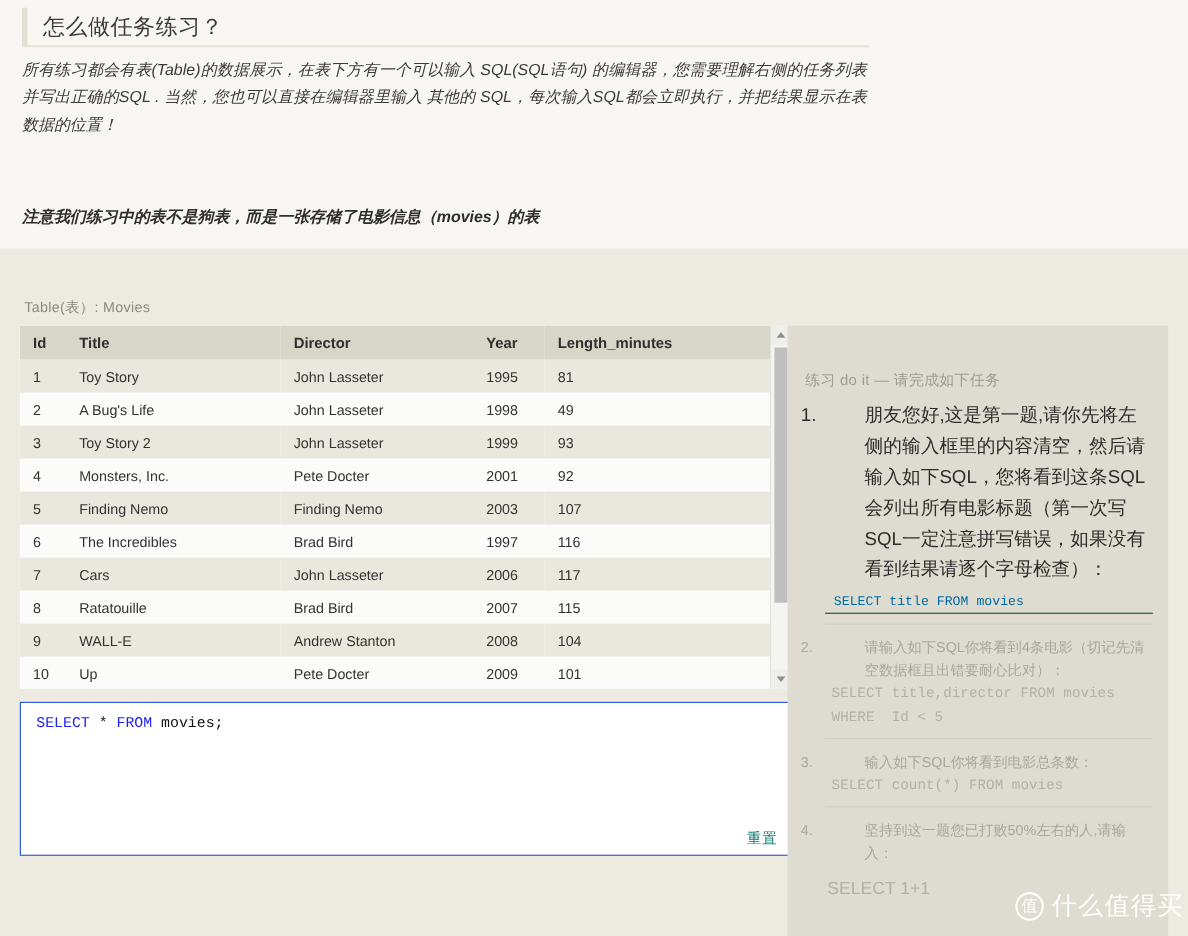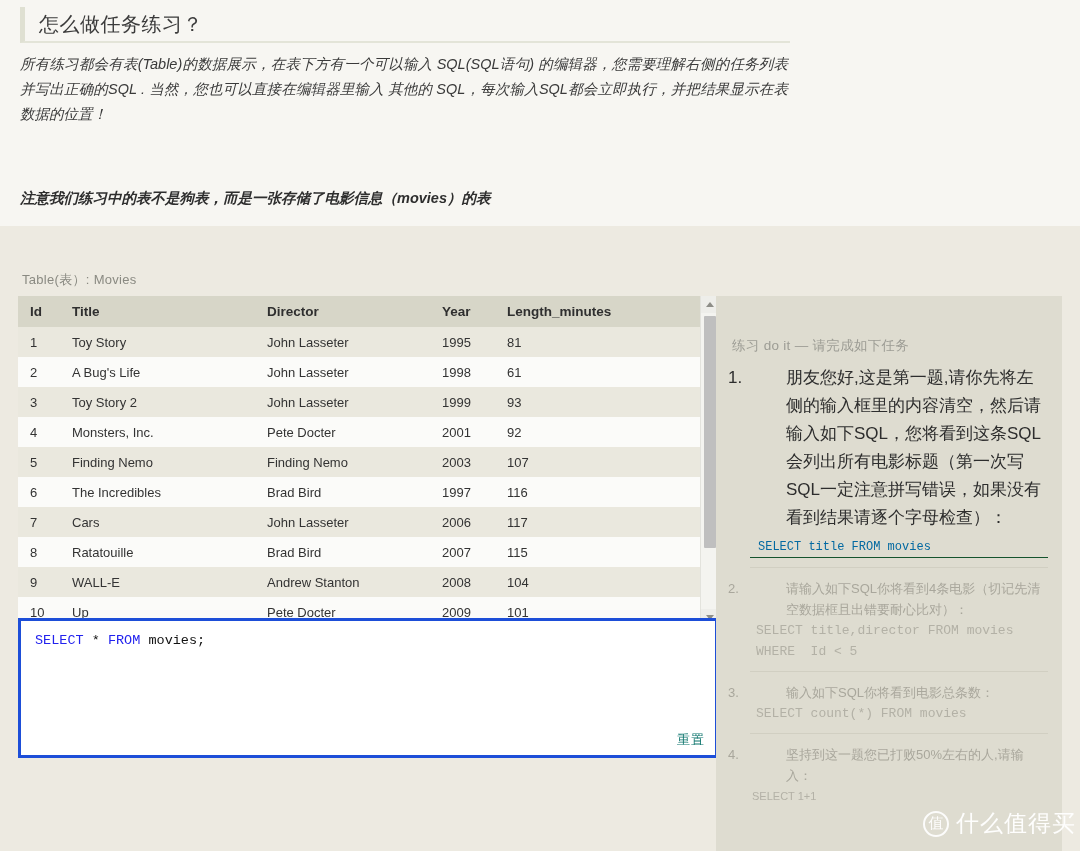--- a/index.html
+++ b/index.html
@@ -98,23 +98,23 @@
   }
   .tri.up { border-bottom:5px solid #8e8e88; }
   .tri.down { border-top:5px solid #8e8e88; }
   #tbl-scroll .sb-thumb {
     position:absolute; left:3px; top:20px; width:12px; height:232px;
     background:#bfbfbf; border-radius:1px;
   }
 
   
   #sql-editor {
-    position:absolute; left:18px; top:392px; width:700px; height:140px;
+    position:absolute; left:18px; top:412px; width:700px; height:140px;
     background:#ffffff;
-    border:3px solid #1d4ed8;
+    border:1px solid #1d4ed8;
   }
   #sql-code {
     position:absolute; left:14px; top:12px;
     font-family:"Liberation Mono","DejaVu Sans Mono",monospace;
     font-size:13.5px; white-space:pre;
   }
   #sql-code .kw { color:#2222ee; }
   #sql-code .rest { color:#111; }
   #reset-button {
     position:absolute; right:10px; bottom:6px;
@@ -168,22 +168,23 @@
   .t-muted .t-text { font-size:13px; line-height:21px; color:#a9a79c; }
   .t-muted .num { font-size:13px; line-height:21px; color:#a9a79c; }
   .t-muted .t-sql {
     display:block;
     font-family:"Liberation Mono","DejaVu Sans Mono",monospace;
     font-size:13px; line-height:21px; color:#b3b1a6;
     padding-left:6px; white-space:pre-wrap;
   }
   .t-muted .t-sql-plain {
     display:block;
-    font-size:11px; line-height:21px; color:#b3b1a6;
+    font-size:16px; line-height:21px; color:#b3b1a6;
     padding-left:2px;
+    margin-top:12px;
   }
 
   
   #watermark {
     position:absolute; right:4px; bottom:12px;
     display:flex; align-items:center; gap:7px;
     pointer-events:none;
   }
   #watermark .wm-badge {
     width:26px; height:26px; border-radius:50%;
@@ -233,21 +234,21 @@
             <td class="col-title">Toy Story</td>
             <td class="col-dir">John Lasseter</td>
             <td class="col-year">1995</td>
             <td class="col-len">81</td>
           </tr>
           <tr>
             <td class="col-id">2</td>
             <td class="col-title">A Bug's Life</td>
             <td class="col-dir">John Lasseter</td>
             <td class="col-year">1998</td>
-            <td class="col-len">61</td>
+            <td class="col-len">49</td>
           </tr>
           <tr>
             <td class="col-id">3</td>
             <td class="col-title">Toy Story 2</td>
             <td class="col-dir">John Lasseter</td>
             <td class="col-year">1999</td>
             <td class="col-len">93</td>
           </tr>
           <tr>
             <td class="col-id">4</td>

